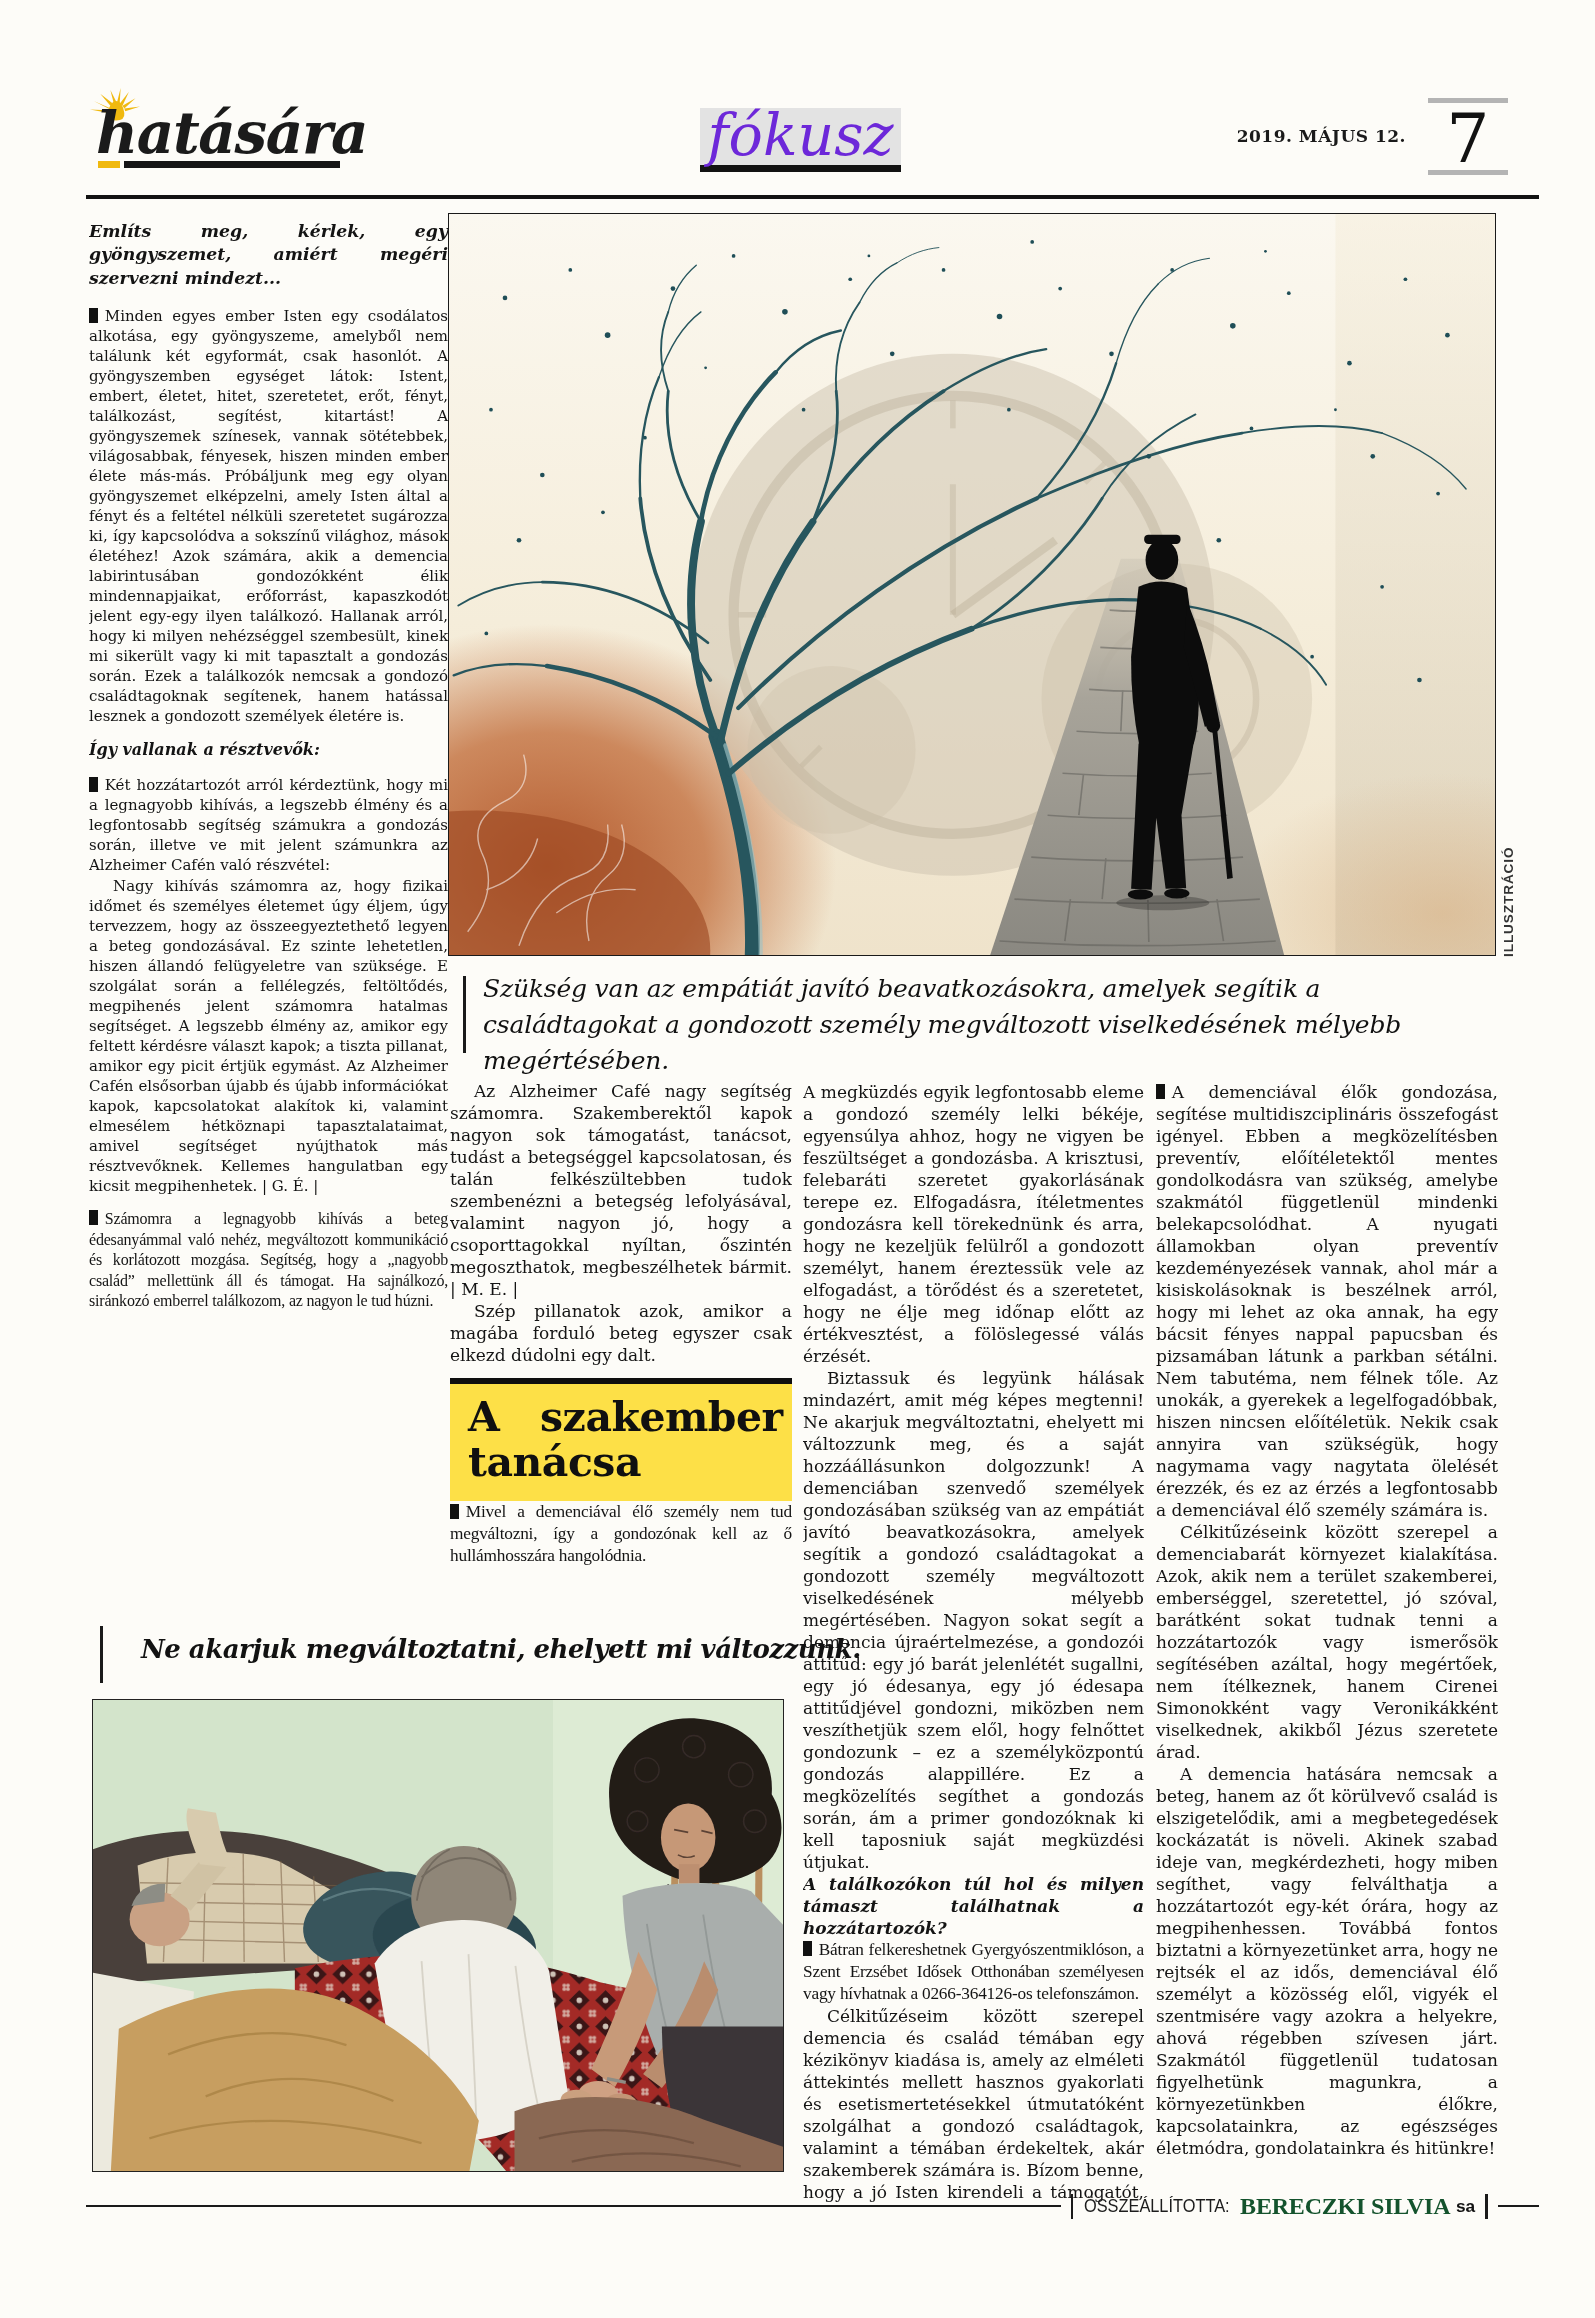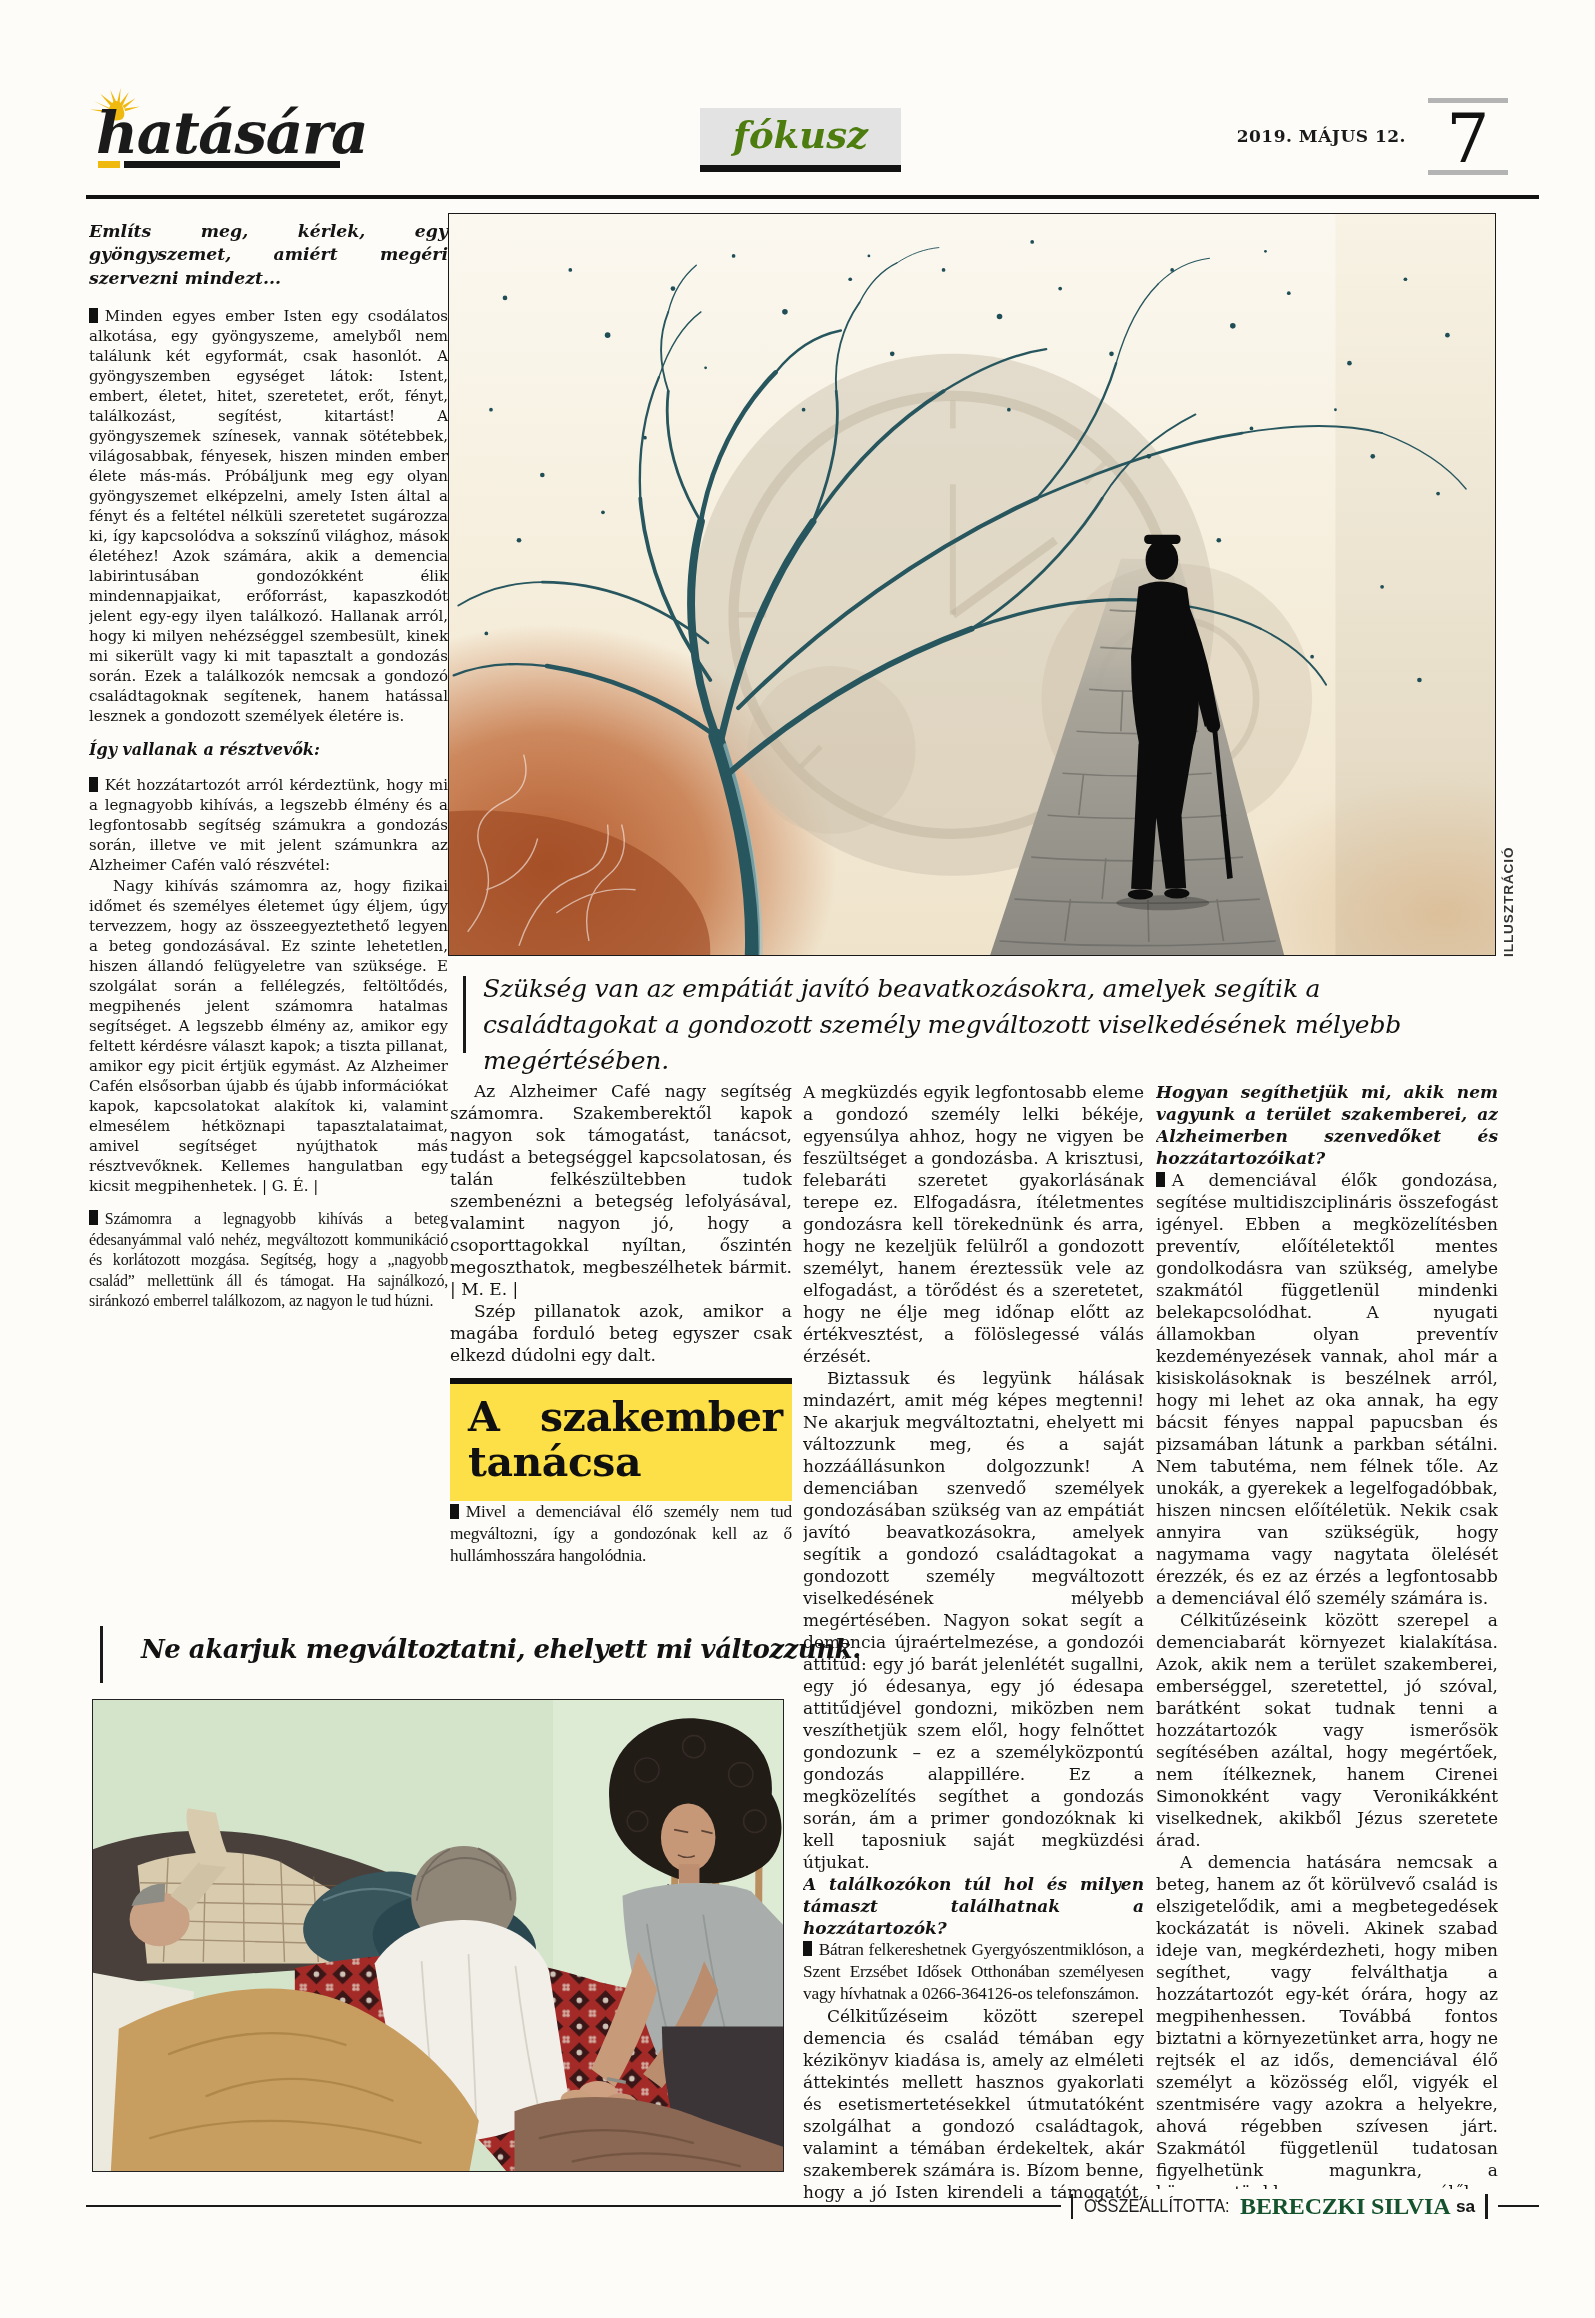--- a/index.html
+++ b/index.html
@@ -8,21 +8,21 @@
   .abs { position:absolute; }
 
   
   #masthead-title { left:96px; top:99px; font-size:58px; font-weight:bold; font-style:italic;
     letter-spacing:-1.4px; z-index:2; color:#1b1b1b; }
   #sun-icon { left:90px; top:87px; z-index:1; }
   #underline-yellow { left:98px; top:161px; width:22.4px; height:6.5px; background:#f0b90f; z-index:0; }
   #underline-black  { left:124px; top:161px; width:216px; height:6.5px; background:#151515; z-index:0; }
   #section-box { left:700px; top:108px; width:201px; height:64px; background:#e3e3e3;
     border-bottom:7px solid #121212; text-align:center; }
-  #section-box span { font-size:37px; font-weight:bold; font-style:italic; line-height:55px; color:#4d7c0f; }
+  #section-box span { font-size:57px; font-weight:normal; font-style:italic; line-height:55px; color:#6d28d9; }
   #issue-date { left:1168px; top:126px; width:238px; text-align:right; font-size:17px; font-weight:bold;
     letter-spacing:0.5px; color:#1a1a1a; }
   #folio-bar-top { left:1428px; top:98px; width:80px; height:4.7px; background:#b4b4b4; }
   #folio-bar-bottom { left:1428px; top:170px; width:80px; height:4.7px; background:#b4b4b4; }
   #page-number { left:1428px; top:105px; width:80px; text-align:center; font-size:68px; line-height:68px;
     font-weight:400; color:#121212; }
   #header-rule { left:86px; top:195px; width:1453px; height:3.7px; background:#121212; }
 
   
   .bodytext { font-size:17px; line-height:22px; text-align:justify; color:#141414; }
@@ -431,21 +431,20 @@
 
   <div class="abs bodytext" id="col3">
     <p>A megküzdés egyik legfontosabb eleme a gondozó személy lelki békéje, egyensúlya ahhoz, hogy ne vigyen be feszültséget a gondozásba. A krisztusi, felebaráti szeretet gyakorlásának terepe ez. Elfogadásra, ítéletmentes gondozásra kell törekednünk és arra, hogy ne kezeljük felülről a gondozott személyt, hanem éreztessük vele az elfogadást, a törődést és a szeretetet, hogy ne élje meg időnap előtt az értékvesztést, a fölöslegessé válás érzését.</p>
     <p class="indent">Biztassuk és legyünk hálásak mindazért, amit még képes megtenni! Ne akarjuk megváltoztatni, ehelyett mi változzunk meg, és a saját hozzáállásunkon dolgozzunk! A demenciában szenvedő személyek gondozásában szükség van az empátiát javító beavatkozásokra, amelyek segítik a gondozó családtagokat a gondozott személy megváltozott viselkedésének mélyebb megértésében. Nagyon sokat segít a demencia újraértelmezése, a gondozói attitűd: egy jó barát jelenlétét sugallni, egy jó édesanya, egy jó édesapa attitűdjével gondozni, miközben nem veszíthetjük szem elől, hogy felnőttet gondozunk – ez a személyközpontú gondozás alappillére. Ez a megközelítés segíthet a gondozás során, ám a primer gondozóknak ki kell taposniuk saját megküzdési útjukat.</p>
     <p class="question">A találkozókon túl hol és milyen támaszt találhatnak a hozzátartozók?</p>
     <p class="altface"><span class="marker"></span><span>Bátran felkereshetnek Gyergyószentmiklóson, a Szent Erzsébet Idősek Otthonában személyesen vagy hívhatnak a 0266-364126-os telefonszámon.</span></p>
     <p class="indent">Célkitűzéseim között szerepel demencia és család témában egy kézikönyv kiadása is, amely az elméleti áttekintés mellett hasznos gyakorlati és esetismertetésekkel útmutatóként szolgálhat a gondozó családtagok, valamint a témában érdekeltek, akár szakemberek számára is. Bízom benne, hogy a jó Isten kirendeli a támogatót, illetve a pályázási lehetőséget.</p>
   </div>
 
   <div class="abs bodytext" id="col4">
-    <p class="question" style="margin-top:0;">Hogyan segíthetjük mi, akik nem vagyunk a terület szakemberei, az Alzheimerben szenvedőket és hozzátartozóikat?</p>
     <p><span class="marker"></span><span>A demenciával élők gondozása, segítése multidiszciplináris összefogást igényel. Ebben a megközelítésben preventív, előítéletektől mentes gondolkodásra van szükség, amelybe szakmától függetlenül mindenki belekapcsolódhat. A nyugati államokban olyan preventív kezdeményezések vannak, ahol már a kisiskolásoknak is beszélnek arról, hogy mi lehet az oka annak, ha egy bácsit fényes nappal papucsban és pizsamában látunk a parkban sétálni. Nem tabutéma, nem félnek tőle. Az unokák, a gyerekek a legelfogadóbbak, hiszen nincsen előítéletük. Nekik csak annyira van szükségük, hogy nagymama vagy nagytata ölelését érezzék, és ez az érzés a legfontosabb a demenciával élő személy számára is.</span></p>
     <p class="indent">Célkitűzéseink között szerepel a demenciabarát környezet kialakítása. Azok, akik nem a terület szakemberei, emberséggel, szeretettel, jó szóval, barátként sokat tudnak tenni a hozzátartozók vagy ismerősök segítésében azáltal, hogy megértőek, nem ítélkeznek, hanem Cirenei Simonokként vagy Veronikákként viselkednek, akikből Jézus szeretete árad.</p>
     <p class="indent">A demencia hatására nemcsak a beteg, hanem az őt körülvevő család is elszigetelődik, ami a megbetegedések kockázatát is növeli. Akinek szabad ideje van, megkérdezheti, hogy miben segíthet, vagy felválthatja a hozzátartozót egy-két órára, hogy az megpihenhessen. Továbbá fontos biztatni a környezetünket arra, hogy ne rejtsék el az idős, demenciával élő személyt a közösség elől, vigyék el szentmisére vagy azokra a helyekre, ahová régebben szívesen járt. Szakmától függetlenül tudatosan figyelhetünk magunkra, a környezetünkben élőkre, kapcsolatainkra, az egészséges életmódra, gondolatainkra és hitünkre!</p>
   </div>
 
   <div class="abs" id="footer-credit">
     <div class="foot-line" id="foot-line-left"></div>
     <div class="foot-bar"></div>
     <span id="footer-label">ÖSSZEÁLLÍTOTTA:</span>
     <span id="footer-name">BERECZKI SILVIA</span>

